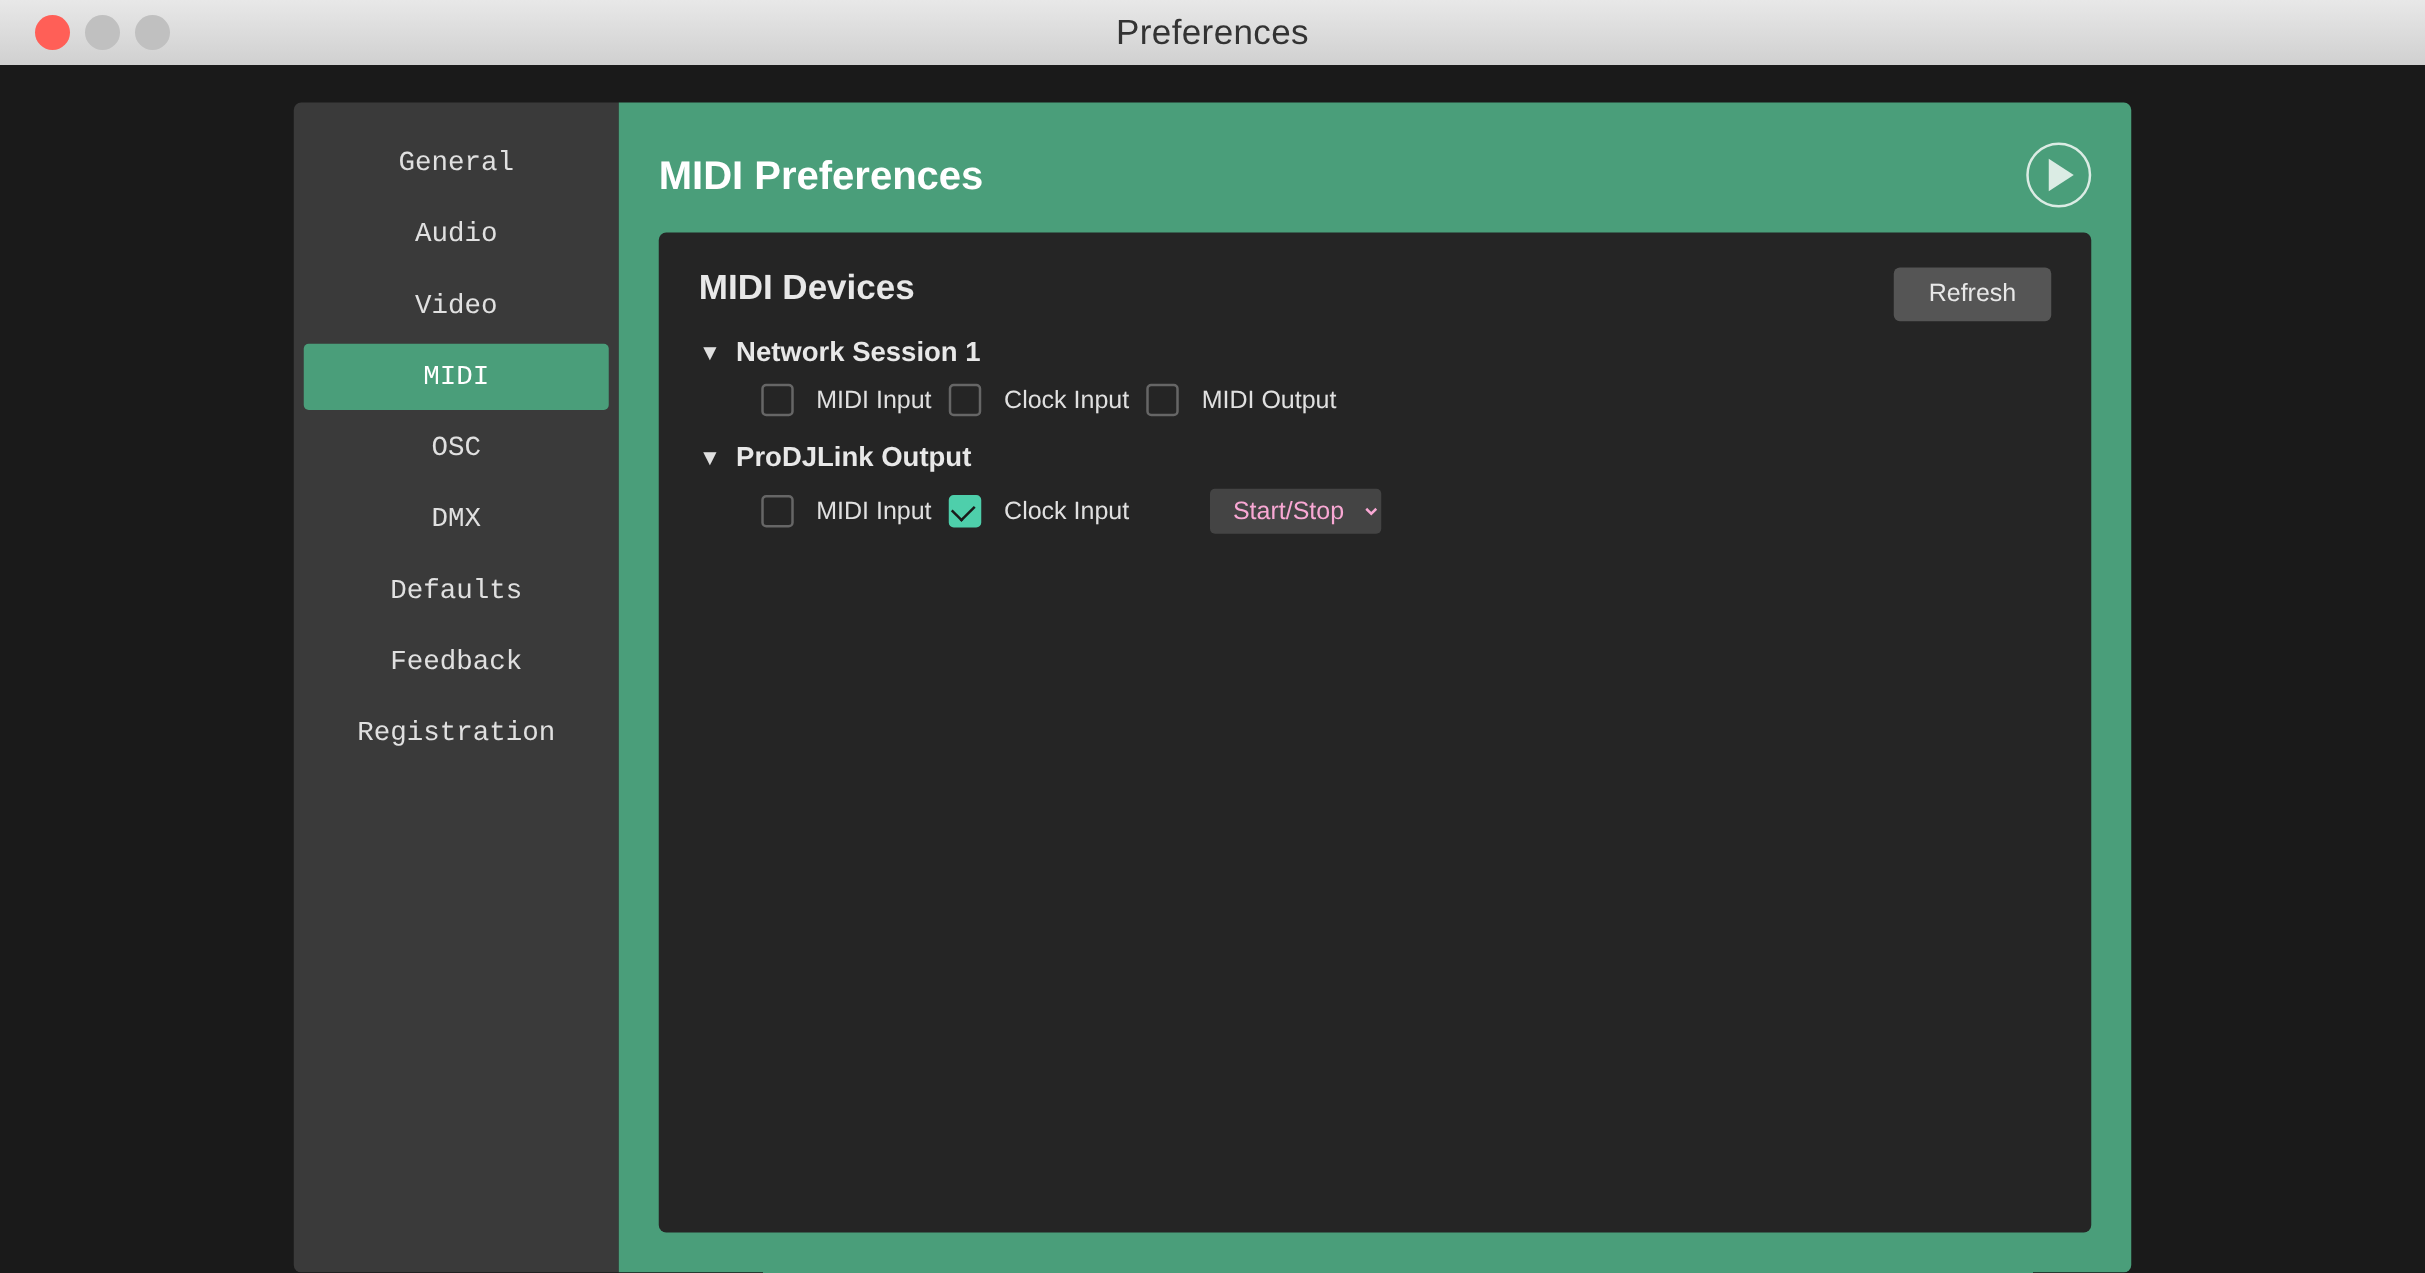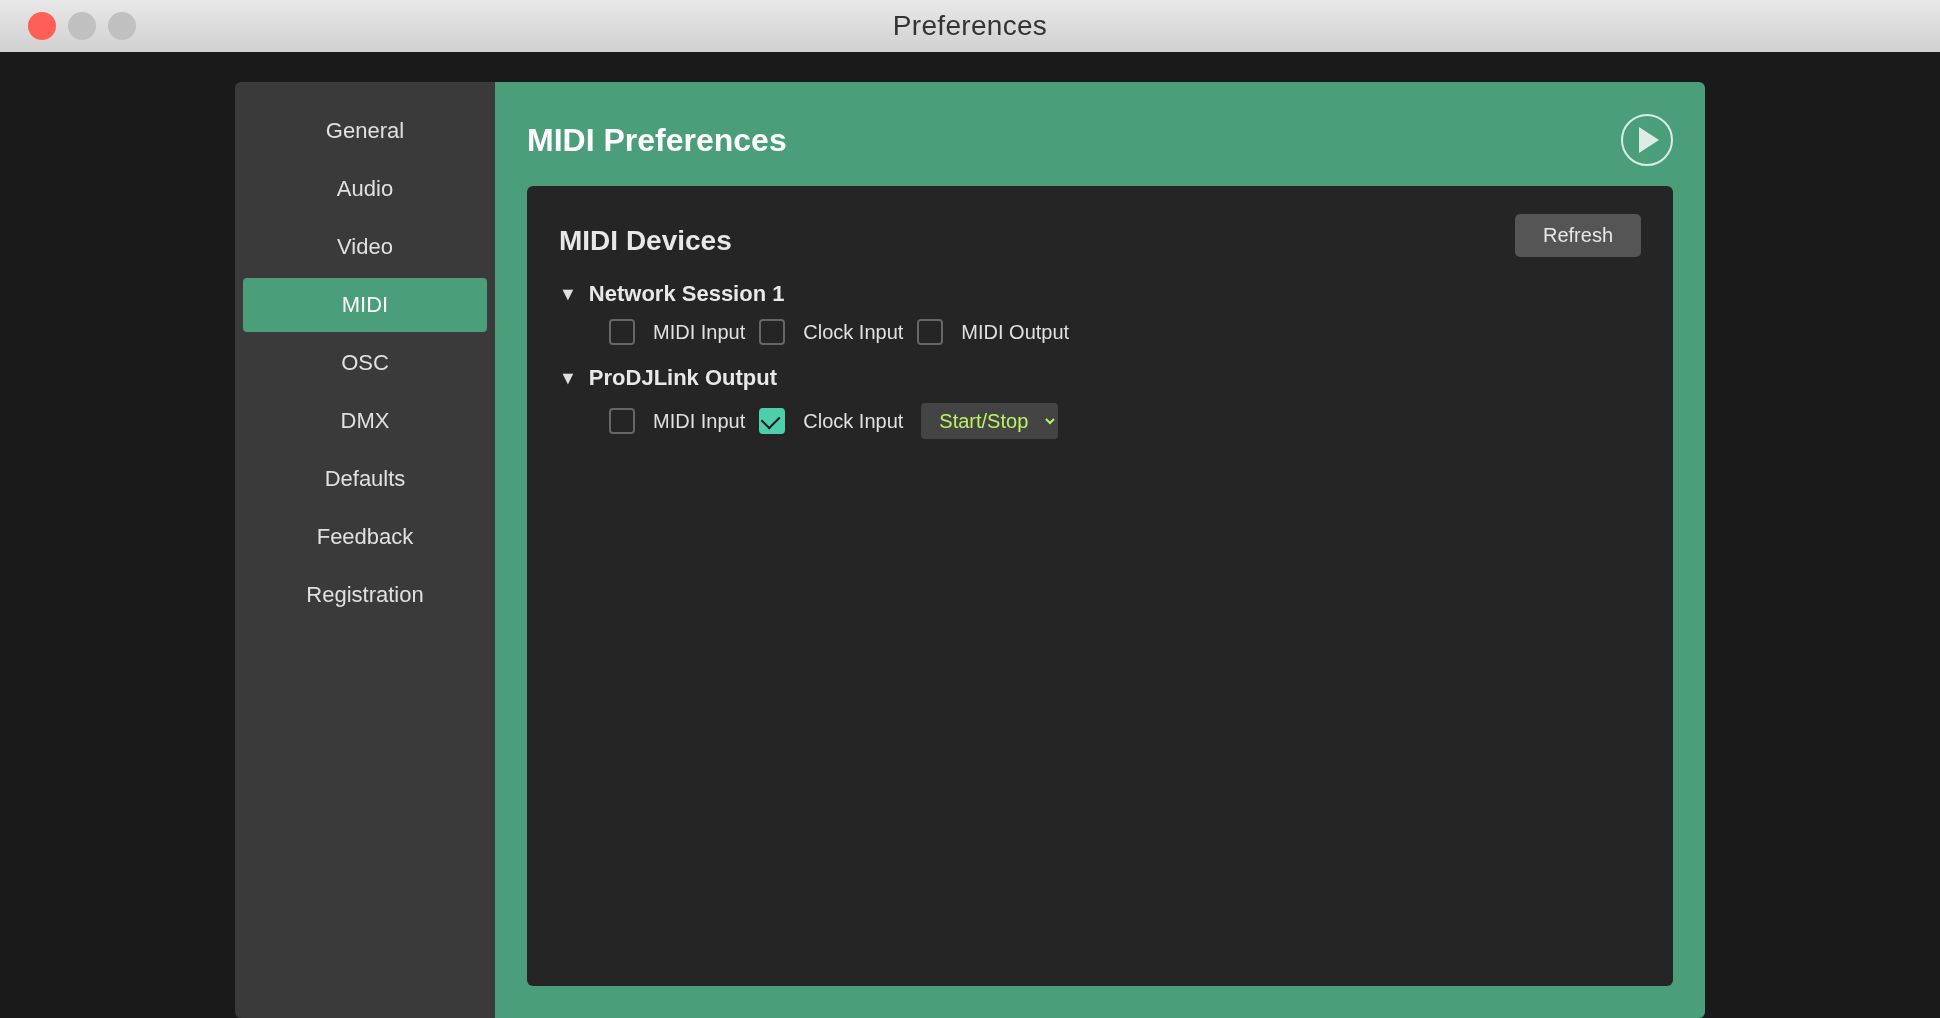--- a/index.html
+++ b/index.html
@@ -64,20 +64,21 @@
 
     
     .sidebar {
       width: 260px;
       background: #3a3a3a;
       border-radius: 6px 0 0 6px;
       display: flex;
       flex-direction: column;
       padding: 20px 0;
       flex-shrink: 0;
+      font-family: Liberation Mono, monospace;
     }
 
     .sidebar-item {
       padding: 14px 0;
       text-align: center;
       font-size: 22px;
       font-weight: 500;
       color: #e0e0e0;
       cursor: pointer;
       border-radius: 4px;
@@ -137,23 +138,23 @@
     
     .devices-box {
       background: #252525;
       border-radius: 6px;
       padding: 28px 32px;
       flex: 1;
     }
 
     .devices-header {
       display: flex;
-      align-items: flex-end;
+      align-items: flex-start;
       justify-content: space-between;
-      margin-bottom: 24px;
+      margin-bottom: 12px;
     }
 
     .devices-title {
       font-size: 28px;
       font-weight: 600;
       color: #e8e8e8;
     }
 
     .refresh-btn {
       background: #555;
@@ -228,27 +229,28 @@
       transform: rotate(-45deg) translateY(-2px);
     }
 
     .item-label {
       font-size: 20px;
       color: #e0e0e0;
     }
 
     .dropdown-select {
       background: #444;
-      color: #bef264;
+      color: #f9a8d4;
       border: none;
       border-radius: 4px;
       padding: 6px 14px;
       font-size: 20px;
       cursor: pointer;
       appearance: auto;
+      margin-left: 47px;
     }
   </style>
 </head>
 <body>
 
 <div class="titlebar">
   <div class="titlebar-buttons">
     <button class="tb-btn tb-close"></button>
     <button class="tb-btn tb-minimize"></button>
     <button class="tb-btn tb-maximize"></button>

